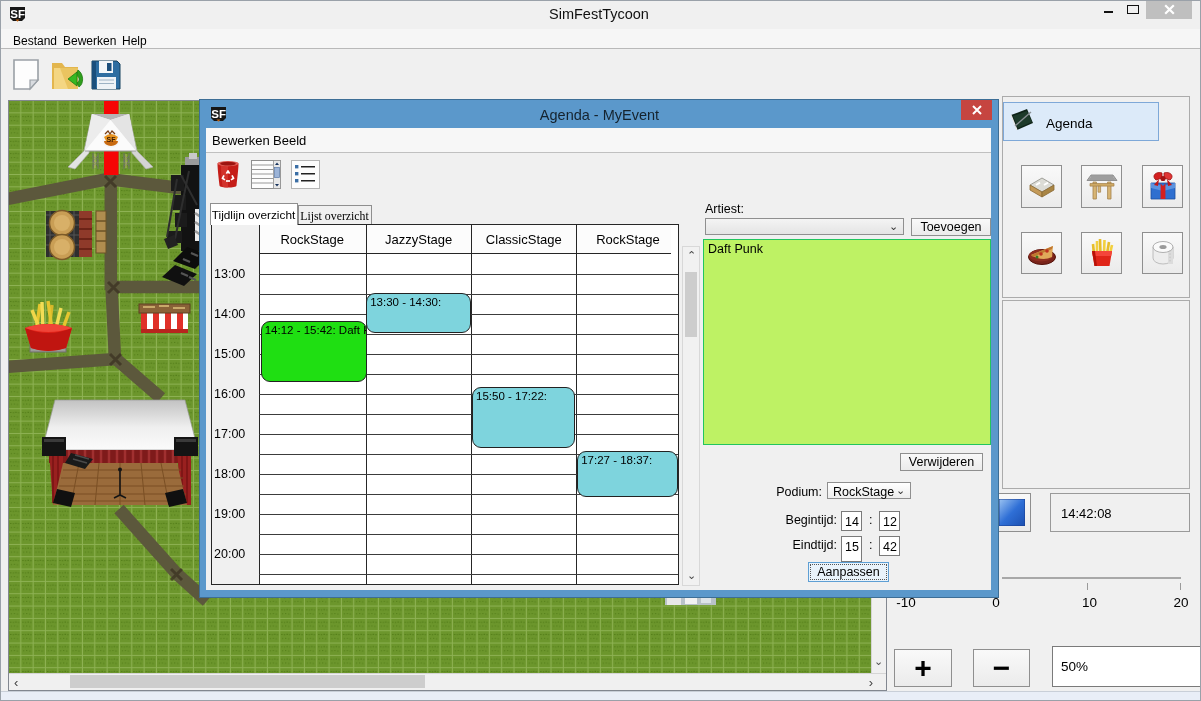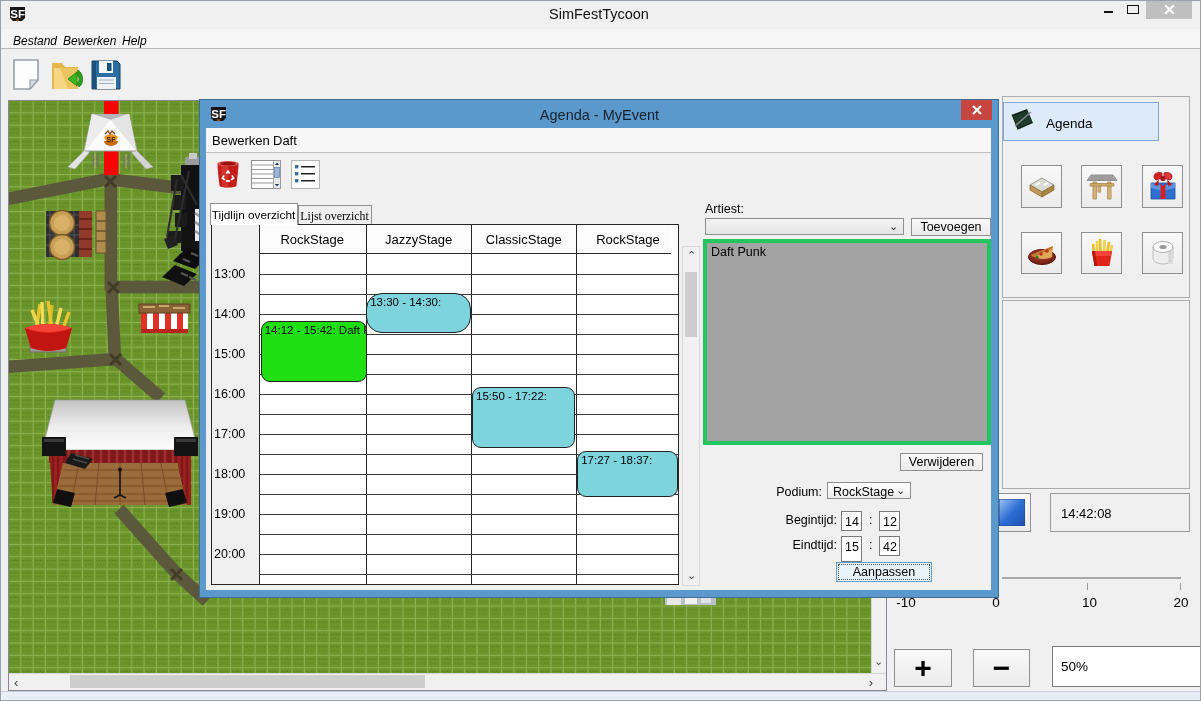--- a/index.html
+++ b/index.html
@@ -27,21 +27,21 @@
 </svg>
 
 <div class="abs" style="left:1104px;top:11px;width:9px;height:2px;background:#111;"></div>
 <div class="abs" style="left:1127px;top:5px;width:12px;height:9px;border:1.8px solid #111;box-sizing:border-box;"></div>
 <div class="abs" style="left:1146px;top:0;width:46px;height:19px;background:#bfbfbf;display:flex;align-items:center;justify-content:center;">
   <svg width="11" height="11" viewBox="0 0 11 11">
       <path d="M1.2 1.2 L9.8 9.8 M9.8 1.2 L1.2 9.8" stroke="#fff" stroke-width="2.2"></path>
     </svg>
 </div>
 
-<div class="abs" style="left:0;top:29px;width:1201px;height:19px;background:#f6f6f6;border-bottom:1px solid #b9b9b9;font-size:13px;font-style:italic;">
+<div class="abs" style="left:0;top:29px;width:1201px;height:19px;background:#f6f6f6;border-bottom:1px solid #b9b9b9;font-size:13px;">
   <span style="position:absolute;left:13px;top:5px;font-size:12px;">Bestand</span>
   <span style="position:absolute;left:63px;top:5px;font-size:12px;">Bewerken</span>
   <span style="position:absolute;left:122px;top:5px;font-size:12px;">Help</span>
 </div>
 
 <svg class="abs" style="left:12px;top:59px;" width="110" height="33" viewBox="0 0 110 33">
 
   <path d="M2 1 H26 V21 L18 30 H2 Z" fill="#fdfdfd" stroke="#9aa0a6" stroke-width="1.6"></path>
   <path d="M26 21 L18 30 L18 21 Z" fill="#d9dce0" stroke="#9aa0a6" stroke-width="1.2"></path>
 
@@ -346,21 +346,21 @@
   <div class="abs" style="left:761px;top:0px;width:31px;height:20px;background:#c64540;display:flex;align-items:center;justify-content:center;">
     <svg width="10" height="10" viewBox="0 0 10 10">
         <path d="M1 1 L9 9 M9 1 L1 9" stroke="#fff" stroke-width="2"></path>
       </svg>
   </div>
 
   <div class="abs" style="left:6px;top:28px;width:785px;height:462px;background:#f0f0f0;overflow:hidden;">
 
     <div class="abs" style="left:0;top:0;width:785px;height:24px;background:#f7f7f7;border-bottom:1px solid #c0c0c0;font-size:13px;">
       <span style="position:absolute;left:6px;top:5px;">Bewerken</span>
-      <span style="position:absolute;left:67px;top:5px;">Daft</span>
+      <span style="position:absolute;left:67px;top:5px;">Beeld</span>
     </div>
 
     <svg class="abs" style="left:10px;top:31px;" width="110" height="31" viewBox="0 0 110 31">
 
       <path d="M1.5 4.5 C1.5 2 22.5 2 22.5 4.5 C22.5 9 21.5 18 20.5 26.5 C20.5 29.3 3.5 29.3 3.5 26.5 C2.5 18 1.5 9 1.5 4.5 Z" fill="#c51d18"></path>
       <path d="M5 6 C5 14 5.5 20 6.5 27.5 C8 28.3 10 28.6 12 28.6 L12 6 Z" fill="#d43a32" opacity=".8"></path>
       <ellipse cx="12" cy="4.6" rx="10.5" ry="2.7" fill="#e26058"></ellipse>
       <ellipse cx="12" cy="4.7" rx="7.8" ry="1.9" fill="#9c1410"></ellipse>
       <g stroke="#fff" stroke-width="1.7" fill="none" stroke-linejoin="round">
         <path d="M10.4 14.6 L12 12 L13.6 14.6"></path>
@@ -418,37 +418,37 @@
       <div class="abs" style="left:2px;top:41.6px;width:43px;font-size:12.5px;">13:00</div>
       <div class="abs" style="left:2px;top:81.7px;width:43px;font-size:12.5px;">14:00</div>
       <div class="abs" style="left:2px;top:121.8px;width:43px;font-size:12.5px;">15:00</div>
       <div class="abs" style="left:2px;top:161.9px;width:43px;font-size:12.5px;">16:00</div>
       <div class="abs" style="left:2px;top:202px;width:43px;font-size:12.5px;">17:00</div>
       <div class="abs" style="left:2px;top:242.1px;width:43px;font-size:12.5px;">18:00</div>
       <div class="abs" style="left:2px;top:282.2px;width:43px;font-size:12.5px;">19:00</div>
       <div class="abs" style="left:2px;top:322.3px;width:43px;font-size:12.5px;">20:00</div>
 
       <div class="abs" style="left:48.7px;top:95.5px;width:106px;height:61px;background:#1fdf12;border:1.2px solid #222;border-radius:9px;box-sizing:border-box;font-size:11.5px;padding:2px 0 0 3px;overflow:hidden;white-space:nowrap;">14:12 - 15:42: Daft P</div>
-      <div class="abs" style="left:154.2px;top:67.6px;width:105px;height:40px;background:#7ed4dd;border:1.2px solid #222;border-radius:16px;box-sizing:border-box;font-size:11.5px;padding:2px 0 0 3px;overflow:hidden;white-space:nowrap;">13:30 - 14:30:</div>
+      <div class="abs" style="left:154.2px;top:67.6px;width:105px;height:40px;background:#7ed4dd;border:1.2px solid #222;border-radius:9px;box-sizing:border-box;font-size:11.5px;padding:2px 0 0 3px;overflow:hidden;white-space:nowrap;">13:30 - 14:30:</div>
       <div class="abs" style="left:260px;top:161.5px;width:103px;height:61px;background:#7ed4dd;border:1.2px solid #222;border-radius:9px;box-sizing:border-box;font-size:11.5px;padding:2px 0 0 3px;overflow:hidden;white-space:nowrap;">15:50 - 17:22:</div>
       <div class="abs" style="left:365.2px;top:226px;width:101px;height:46px;background:#7ed4dd;border:1.2px solid #222;border-radius:9px;box-sizing:border-box;font-size:11.5px;padding:2px 0 0 3px;overflow:hidden;white-space:nowrap;">17:27 - 18:37:</div>
     </div>
 
     <div class="abs" style="left:476px;top:118px;width:18px;height:340px;background:#f1f1f1;border:1px solid #d8d8d8;box-sizing:border-box;">
       <div class="abs" style="left:4px;top:2px;color:#444;font-size:11px;">⌃</div>
       <div class="abs" style="left:2px;top:25px;width:12px;height:65px;background:#cdcdcd;"></div>
       <div class="abs" style="left:4px;bottom:3px;color:#444;font-size:11px;">⌄</div>
     </div>
 
     <div class="abs" style="left:499px;top:74px;font-size:12.5px;">Artiest:</div>
     <div class="combo" style="left:499px;top:90px;width:199px;height:17px;">
       <span class="chev">⌄</span>
     </div>
     <div class="btn" style="left:705px;top:90px;width:80px;height:18px;">Toevoegen</div>
-    <div class="abs" style="left:497px;top:111px;width:288px;height:206px;background:#a3a3a3;border:4px solid #22c55e;box-sizing:border-box;font-size:12.5px;">
+    <div class="abs" style="left:497px;top:111px;width:288px;height:206px;background:#bef264;border:1px solid #22c55e;box-sizing:border-box;font-size:12.5px;">
       <span style="position:absolute;left:4px;top:2px;">Daft Punk</span>
     </div>
     <div class="btn" style="left:694px;top:325px;width:83px;height:18px;">Verwijderen</div>
     <div class="abs" style="left:540px;top:357px;width:76px;text-align:right;font-size:12.5px;">Podium:</div>
     <div class="combo" style="left:621px;top:354px;width:84px;height:17px;background:linear-gradient(#fff,#ededed);font-size:12.5px;">
       <span style="position:absolute;left:5px;top:2px;">RockStage</span>
       <span class="chev">⌄</span>
     </div>
     <div class="abs" style="left:548px;top:385px;width:83px;text-align:right;font-size:12.5px;">Begintijd:</div>
     <div class="fld" style="left:635px;top:383px;width:21px;height:20px;">
@@ -459,15 +459,15 @@
         <span style="position:absolute;left:3px;top:3px;">12</span>
       </div>
     <div class="abs" style="left:548px;top:410px;width:83px;text-align:right;font-size:12.5px;">Eindtijd:</div>
     <div class="fld" style="left:635px;top:408px;width:21px;height:26px;">
         <span style="position:absolute;left:3px;top:3px;">15</span>
       </div>
     <div class="abs" style="left:663px;top:410px;font-size:12.5px;">:</div>
     <div class="fld" style="left:673px;top:408px;width:21px;height:20px;">
         <span style="position:absolute;left:3px;top:3px;">42</span>
       </div>
-    <div class="btn" style="left:602px;top:434px;width:96px;height:20px;background:#e9f3fb;border:1px solid #5e9fd4;outline:1px dotted #555;outline-offset:-3px;margin-left:28px;">Aanpassen</div>
+    <div class="btn" style="left:602px;top:434px;width:81px;height:20px;background:#e9f3fb;border:1px solid #5e9fd4;outline:1px dotted #555;outline-offset:-3px;">Aanpassen</div>
   </div>
 </div>
 
 </body></html>

